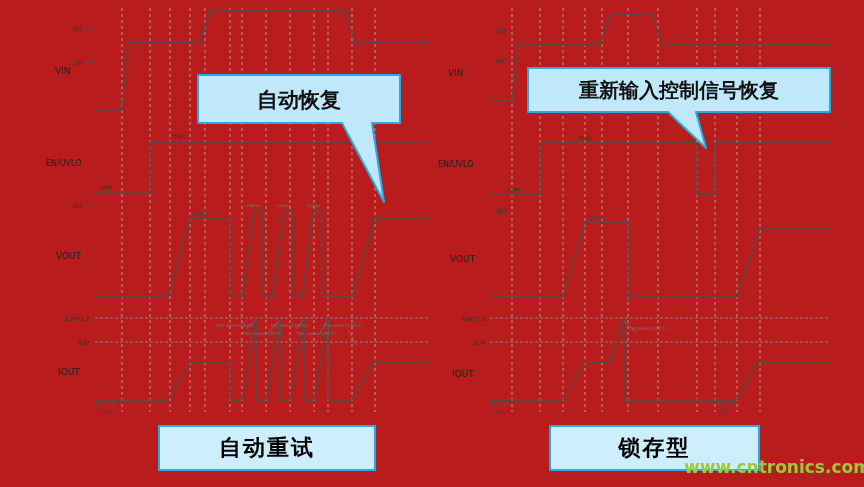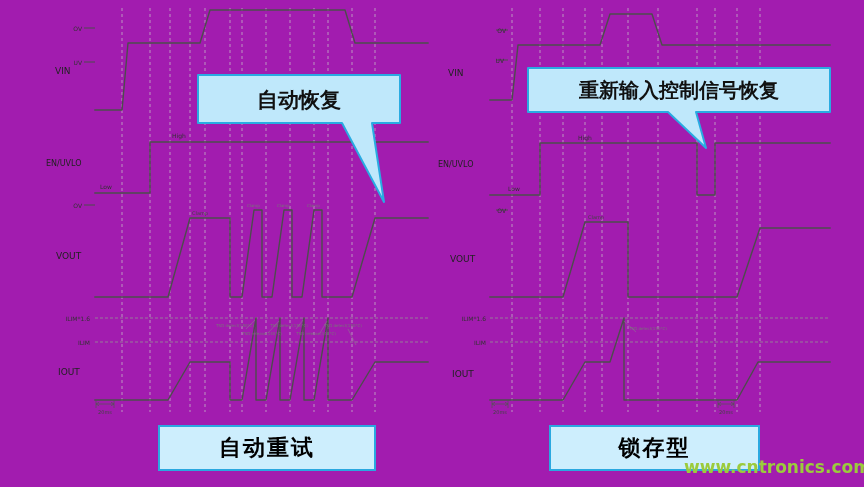--- a/index.html
+++ b/index.html
@@ -1,18 +1,18 @@
 <!DOCTYPE html>
 <html><head>
 <meta charset="utf-8">
 <style>
   * { margin:0; padding:0; box-sizing:border-box; }
   html,body { background:#ffffff; }
   body { width:864px; height:487px; font-family:"DejaVu Sans","Liberation Sans",sans-serif; }
-  .screen { position:relative; width:864px; height:487px; background:#a21caf; overflow:hidden; }
+  .screen { position:relative; width:864px; height:487px; background:#b91c1c; overflow:hidden; }
   svg.diagram { position:absolute; left:0; top:0; }
   svg text { font-family:"DejaVu Sans","Liberation Sans",sans-serif; }
 
   .trace { fill:none; stroke:#4d4d4d; stroke-width:1.4; stroke-linejoin:round; stroke-linecap:square; }
   .grid  { stroke:#c9c9c9; stroke-width:0.7; stroke-dasharray:3 3; }
   .lvl   { stroke:#949494; stroke-width:0.8; stroke-dasharray:3 2; fill:none; }
   .tick  { stroke:#4d4d4d; stroke-width:1; }
   .arrow { stroke:#555; stroke-width:0.7; fill:none; }
 
   .sig   { font-size:9px;  fill:#222; }

